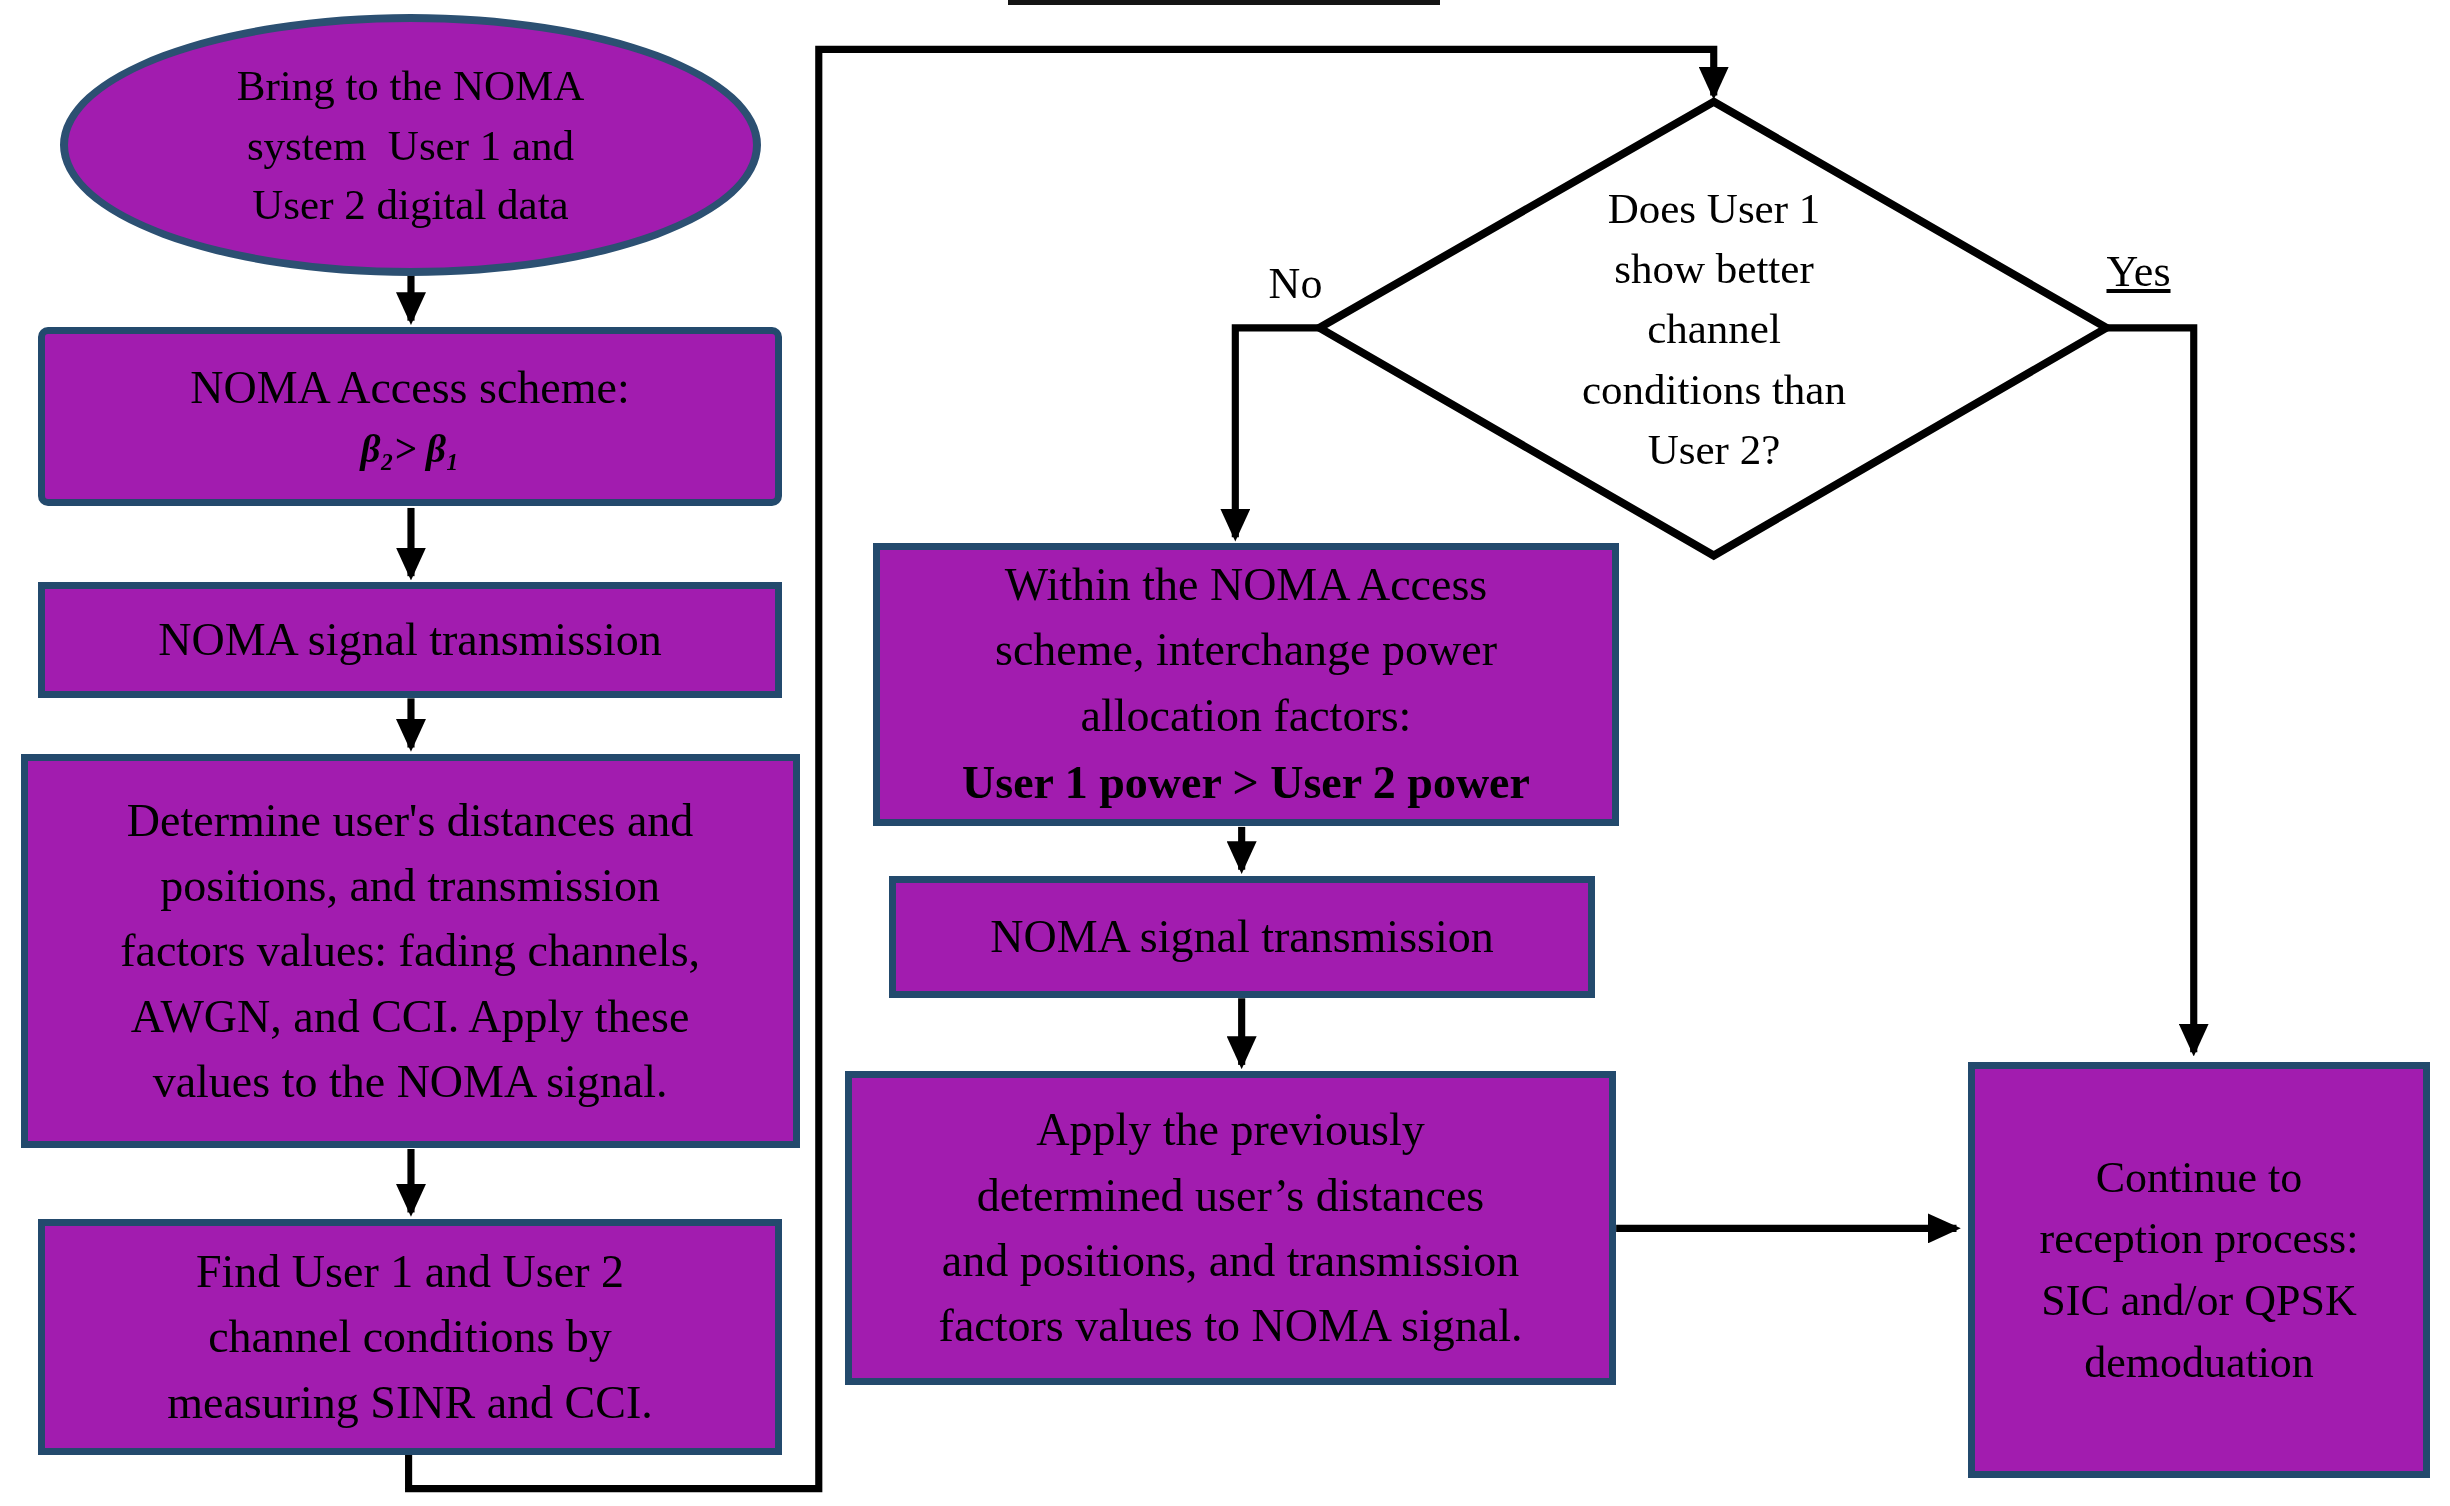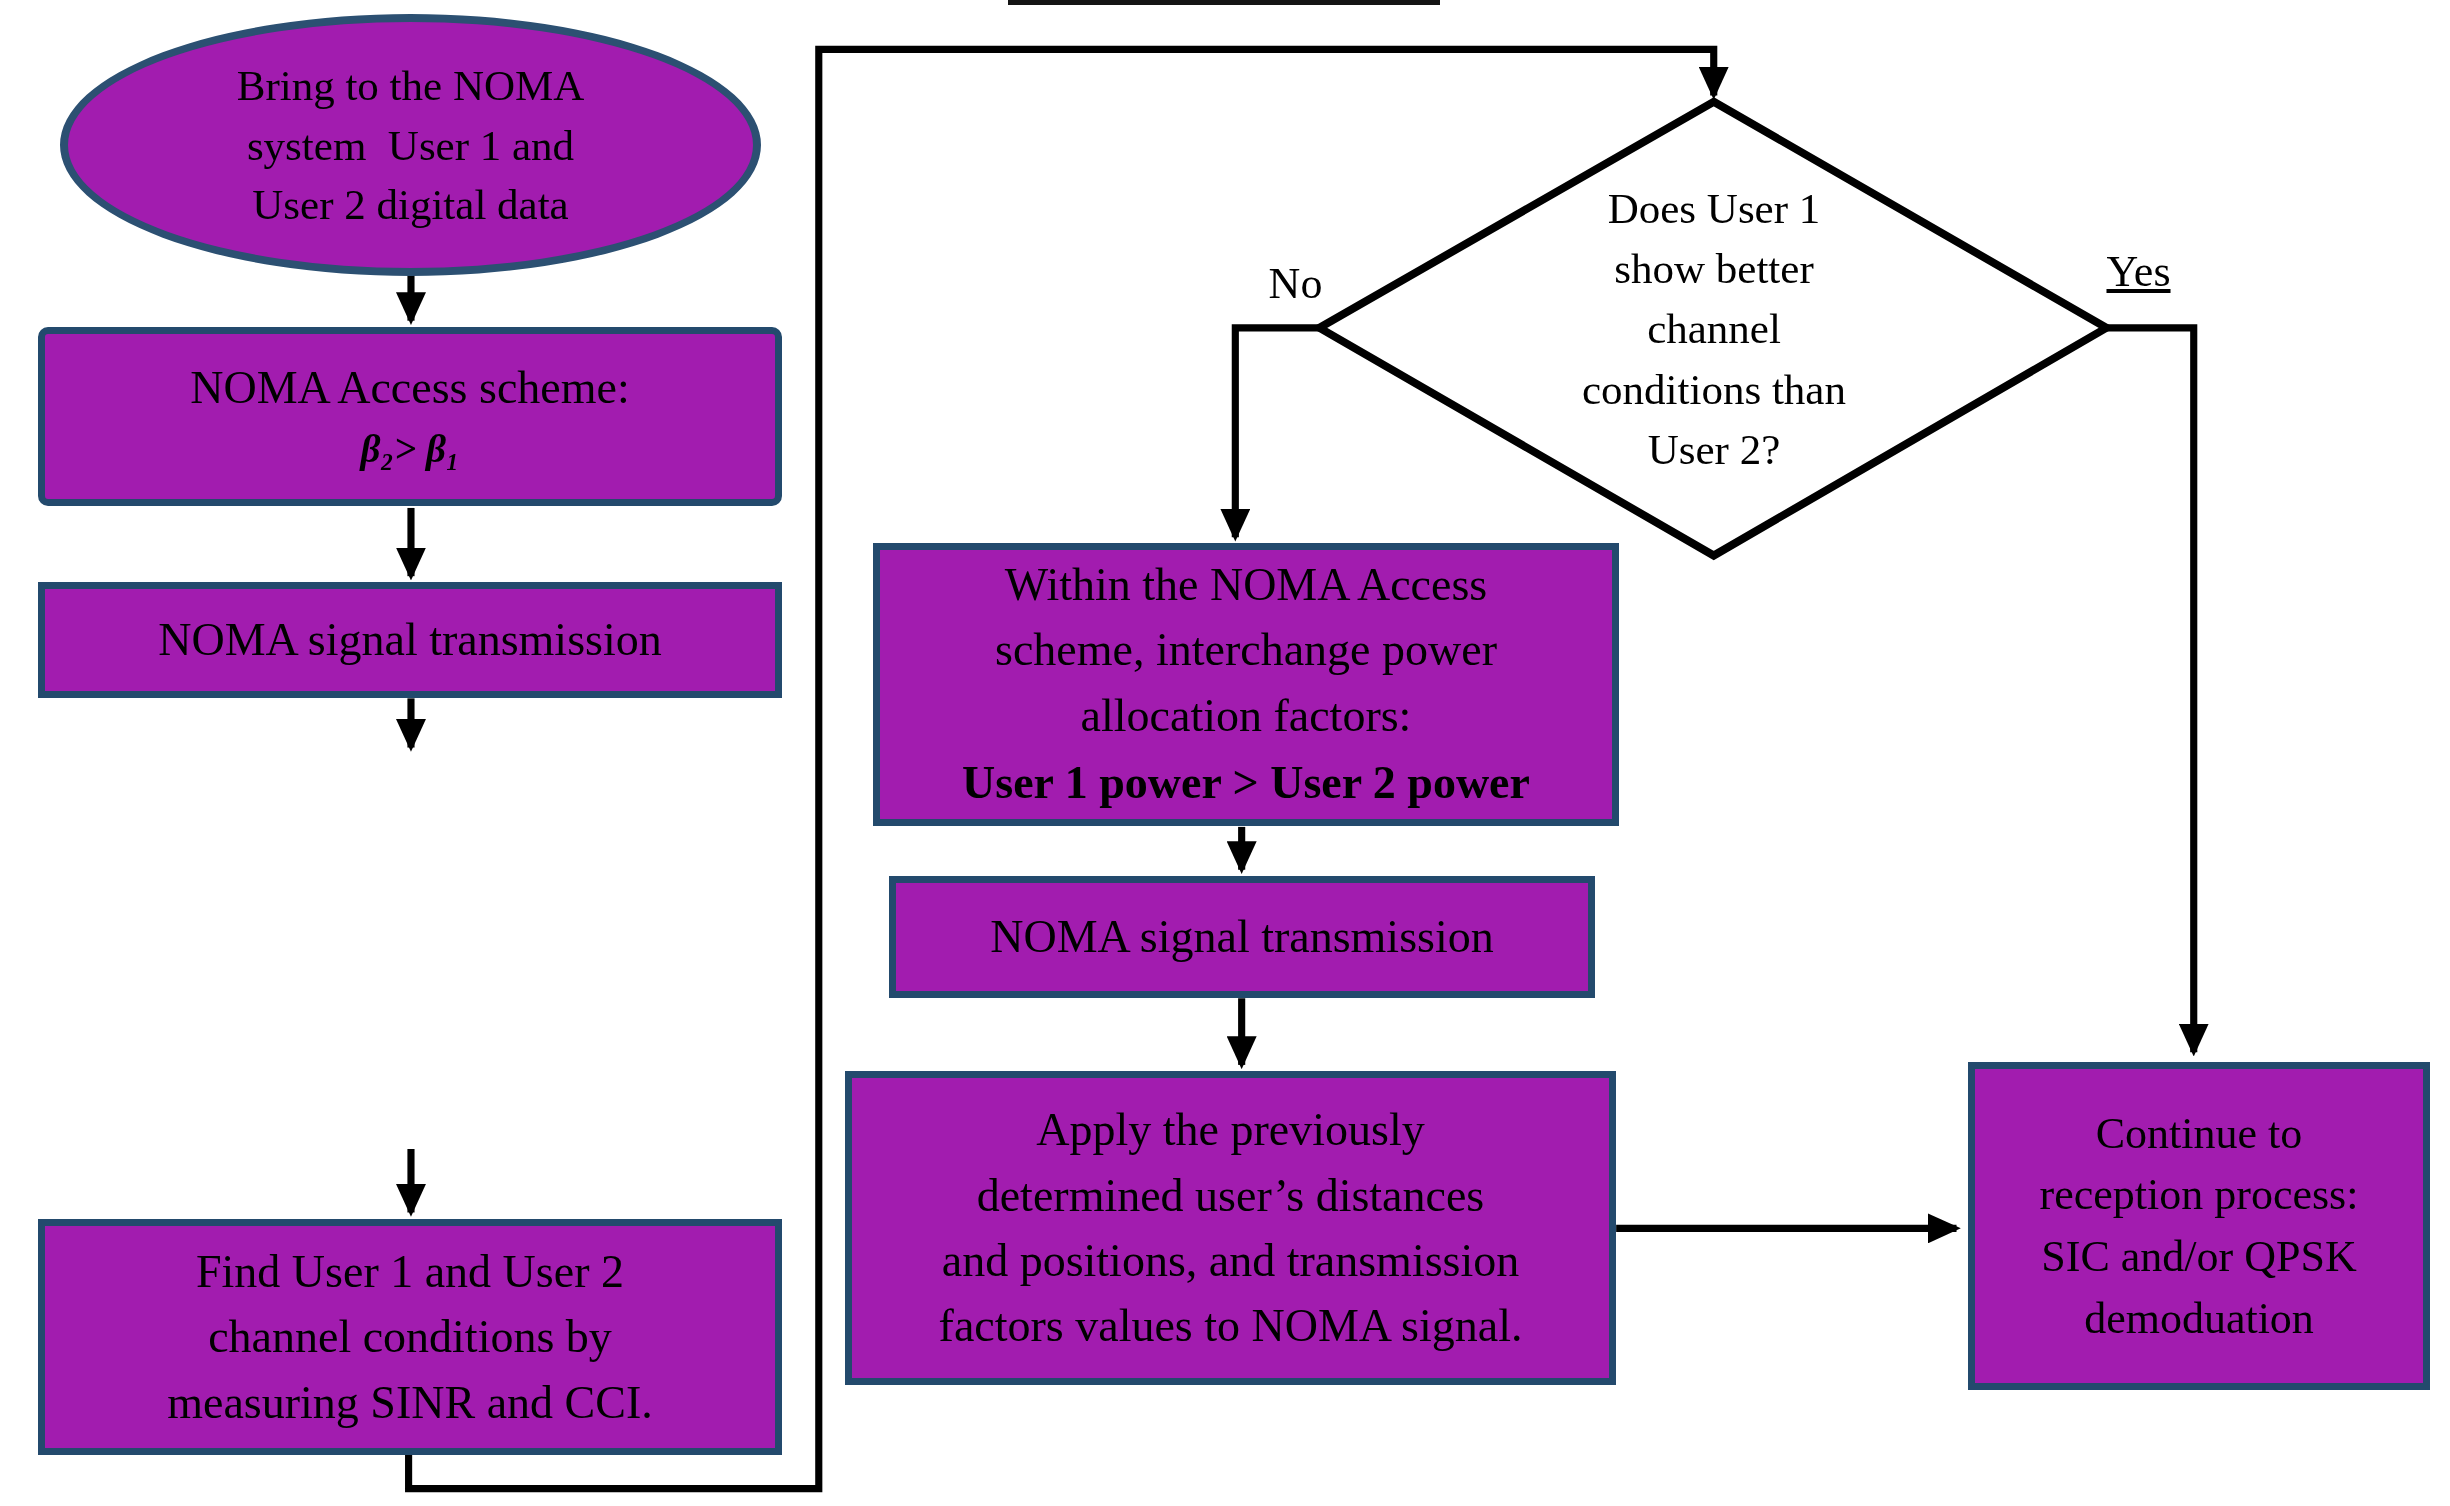--- a/index.html
+++ b/index.html
@@ -81,20 +81,27 @@
 
   <div class="node rect" style="left:38px;top:327px;width:744px;height:179px;border-radius:10px;">
     <div class="node-text">NOMA Access scheme:</div>
     <div class="formula">β₂&gt; β₁</div>
   </div>
 
   <div class="node rect" style="left:38px;top:582px;width:744px;height:116px;">
     <div class="node-text">NOMA signal transmission</div>
   </div>
 
+  <div class="node rect" style="left:20.6px;top:754px;width:779px;height:394px;">
+    <div class="node-text">Determine user's distances and
+positions, and transmission
+factors values: fading channels,
+AWGN, and CCI. Apply these
+values to the NOMA signal.</div>
+  </div>
 
   <div class="node rect" style="left:38px;top:1219px;width:744px;height:236px;">
     <div class="node-text">Find User 1 and User 2
 channel conditions by
 measuring SINR and CCI.</div>
   </div>
 
   <div class="diamond-label" style="left:1492px;top:159px;width:444px;height:341px;">
     <div class="node-text">Does User 1
 show better
@@ -118,21 +125,21 @@
     <div class="node-text">NOMA signal transmission</div>
   </div>
 
   <div class="node rect" style="left:845px;top:1071px;width:771px;height:314px;">
     <div class="node-text">Apply the previously
 determined user’s distances
 and positions, and transmission
 factors values to NOMA signal.</div>
   </div>
 
-  <div class="node rect reception" style="left:1968px;top:1062px;width:462px;height:328px;">
+  <div class="node rect reception" style="left:1968px;top:1062px;width:462px;height:416px;">
     <div class="node-text">Continue to
 reception process:
 SIC and/or QPSK
 demoduation</div>
   </div>
 
 </div>
 
 
 </body></html>

